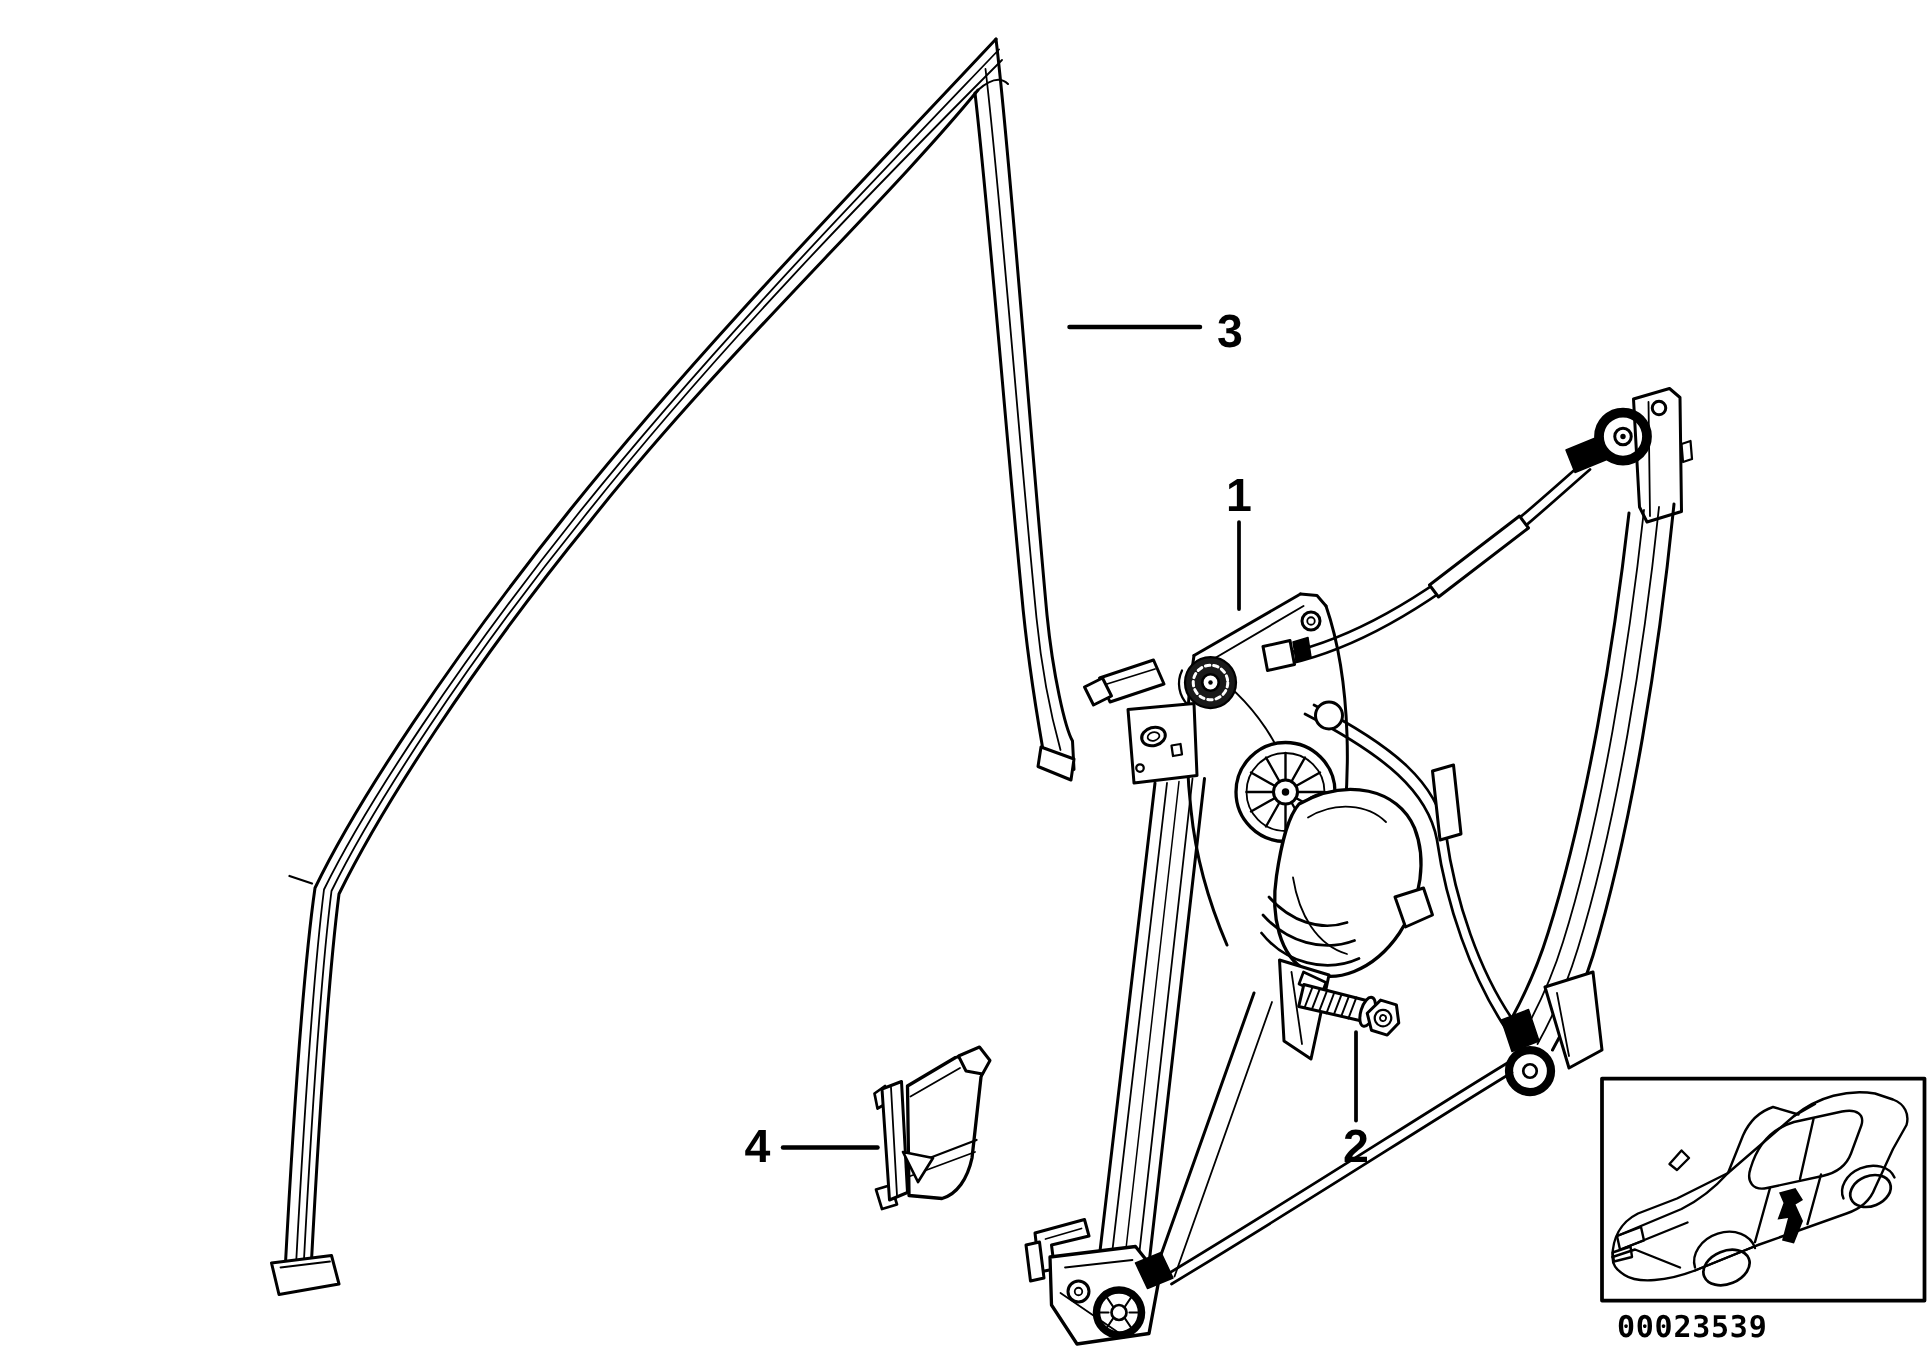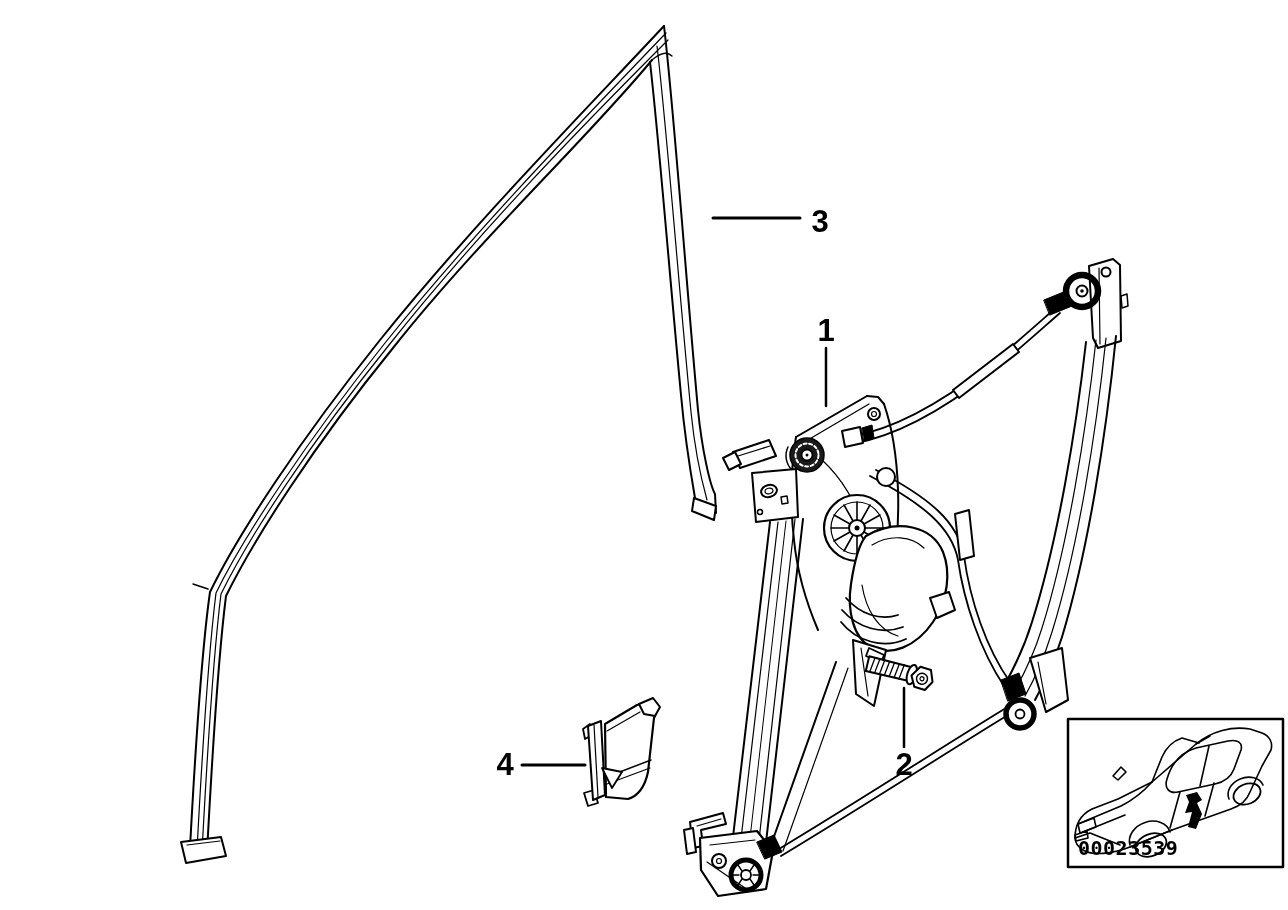--- a/index.html
+++ b/index.html
@@ -204,15 +204,15 @@
       <path fill="#000" stroke="none" d="M1186,795 L1197,792 L1202,800 L1197,803 L1202,814 L1196,829 L1188,827 L1192,812 L1185,813 L1189,802 Z"></path>
     </g>
   </g>
 </svg>
 
 <div class="callout" style="left:826px;top:330px">1</div>
 <div class="callout" style="left:904px;top:764px">2</div>
 <div class="callout" style="left:820px;top:221px">3</div>
 <div class="callout" style="left:505px;top:764px">4</div>
 
-<div class="part-number" style="left:1078px;top:836px">00023539</div>
+<div class="part-number" style="left:1078px;top:872px">00023539</div>
 
 </div>
 
 </body></html>

